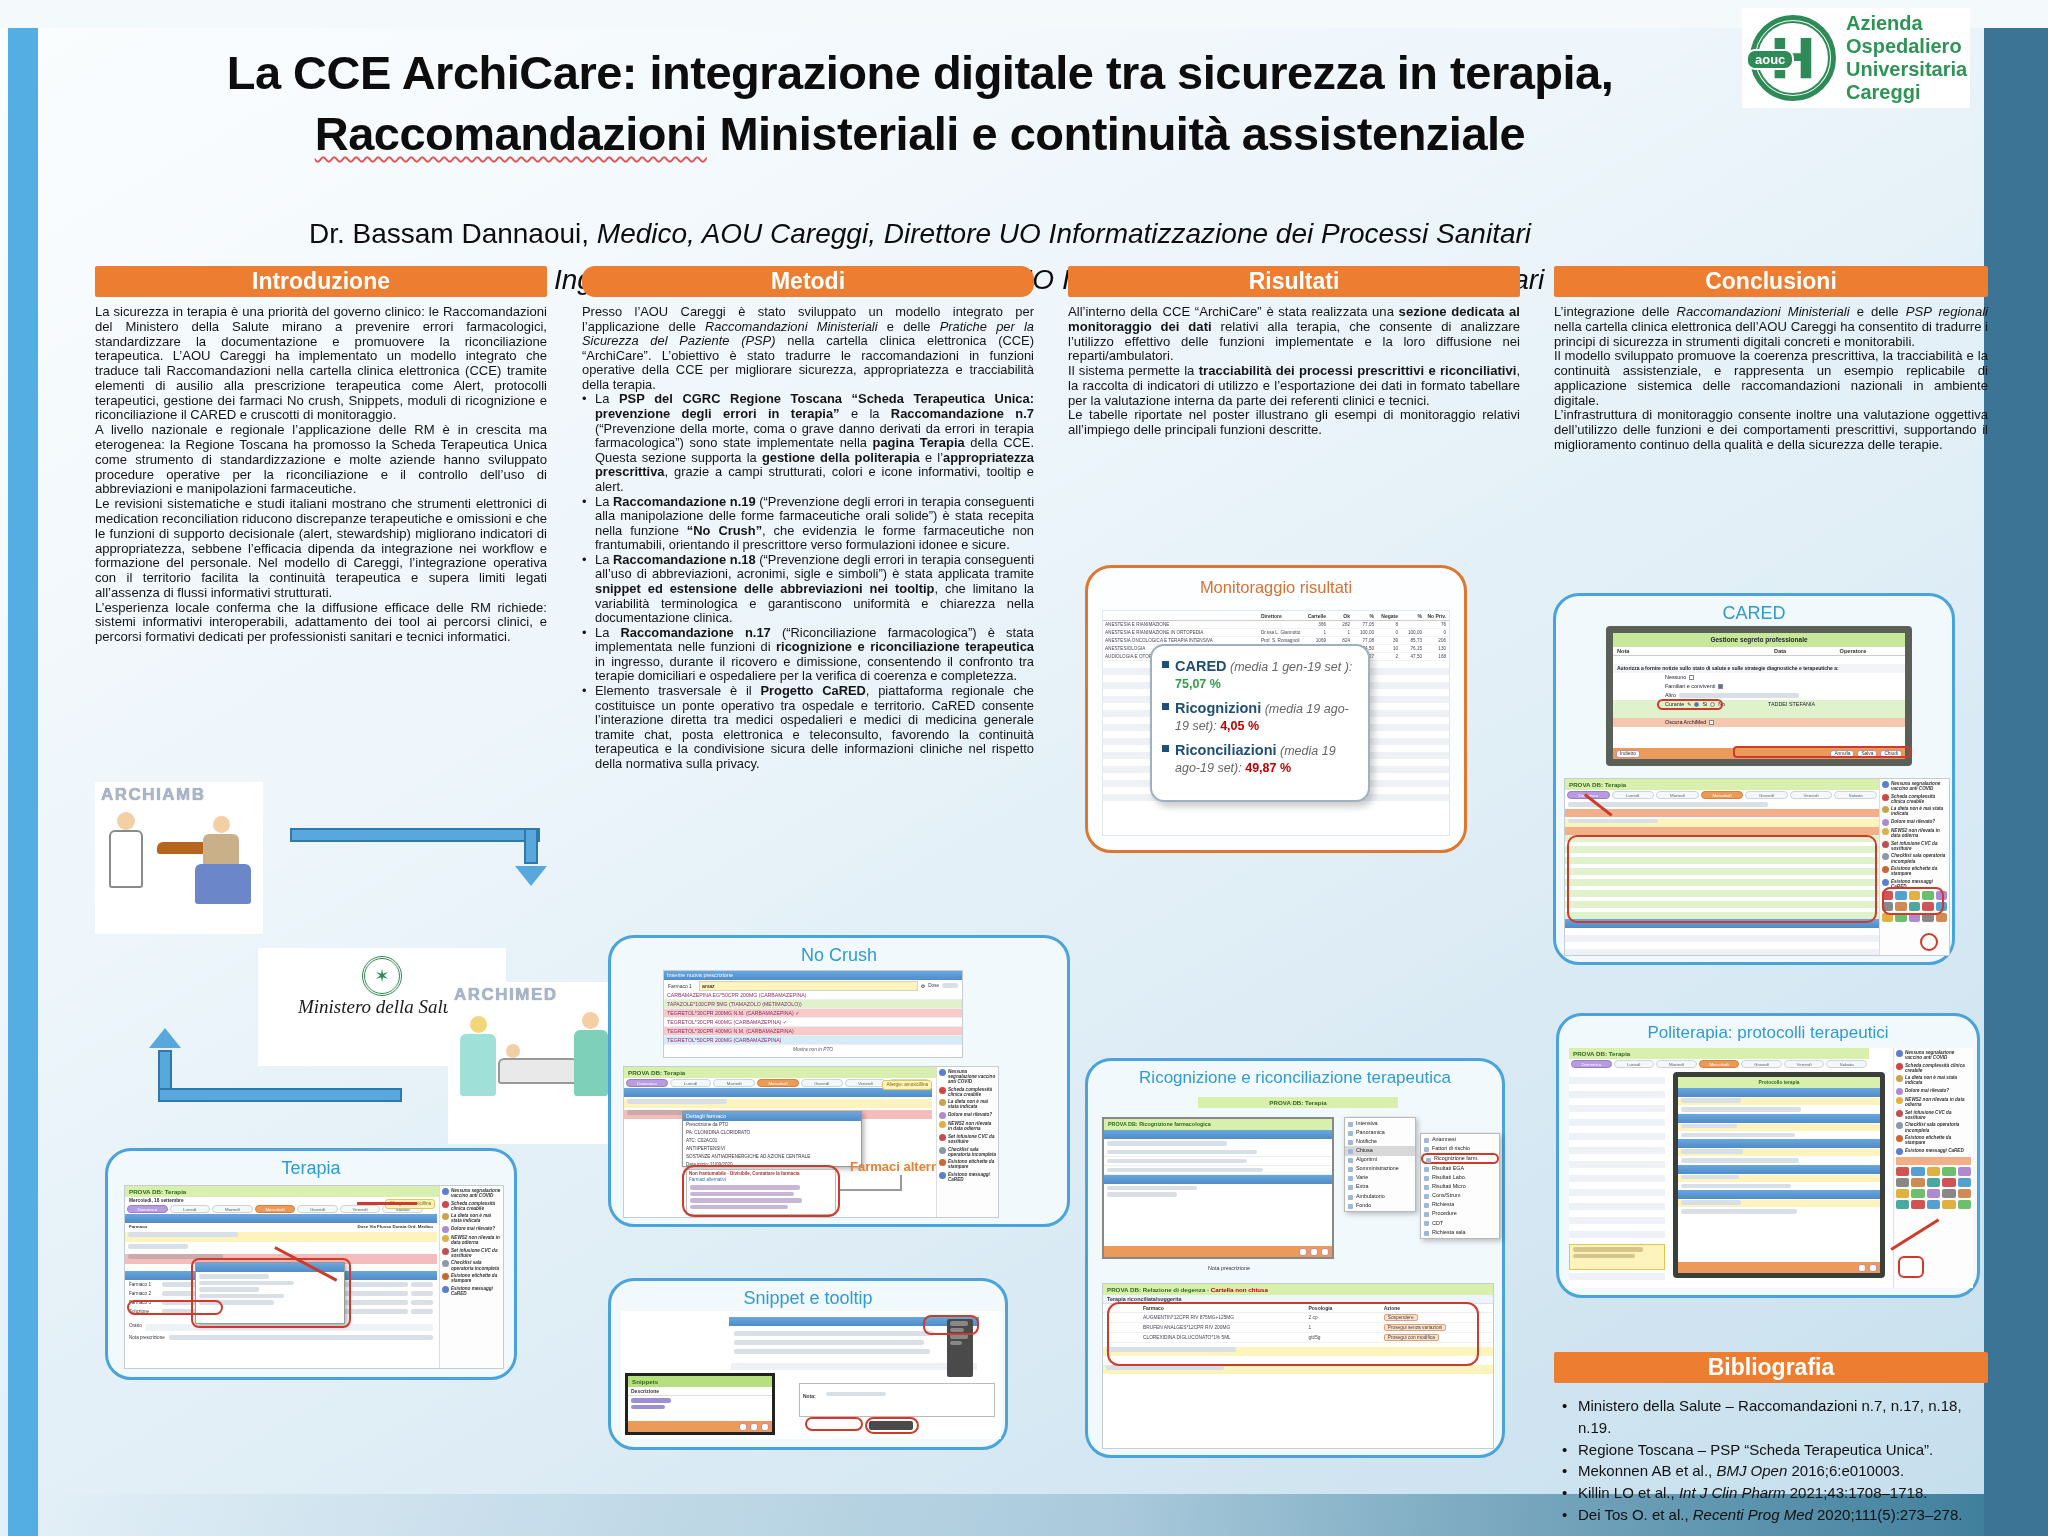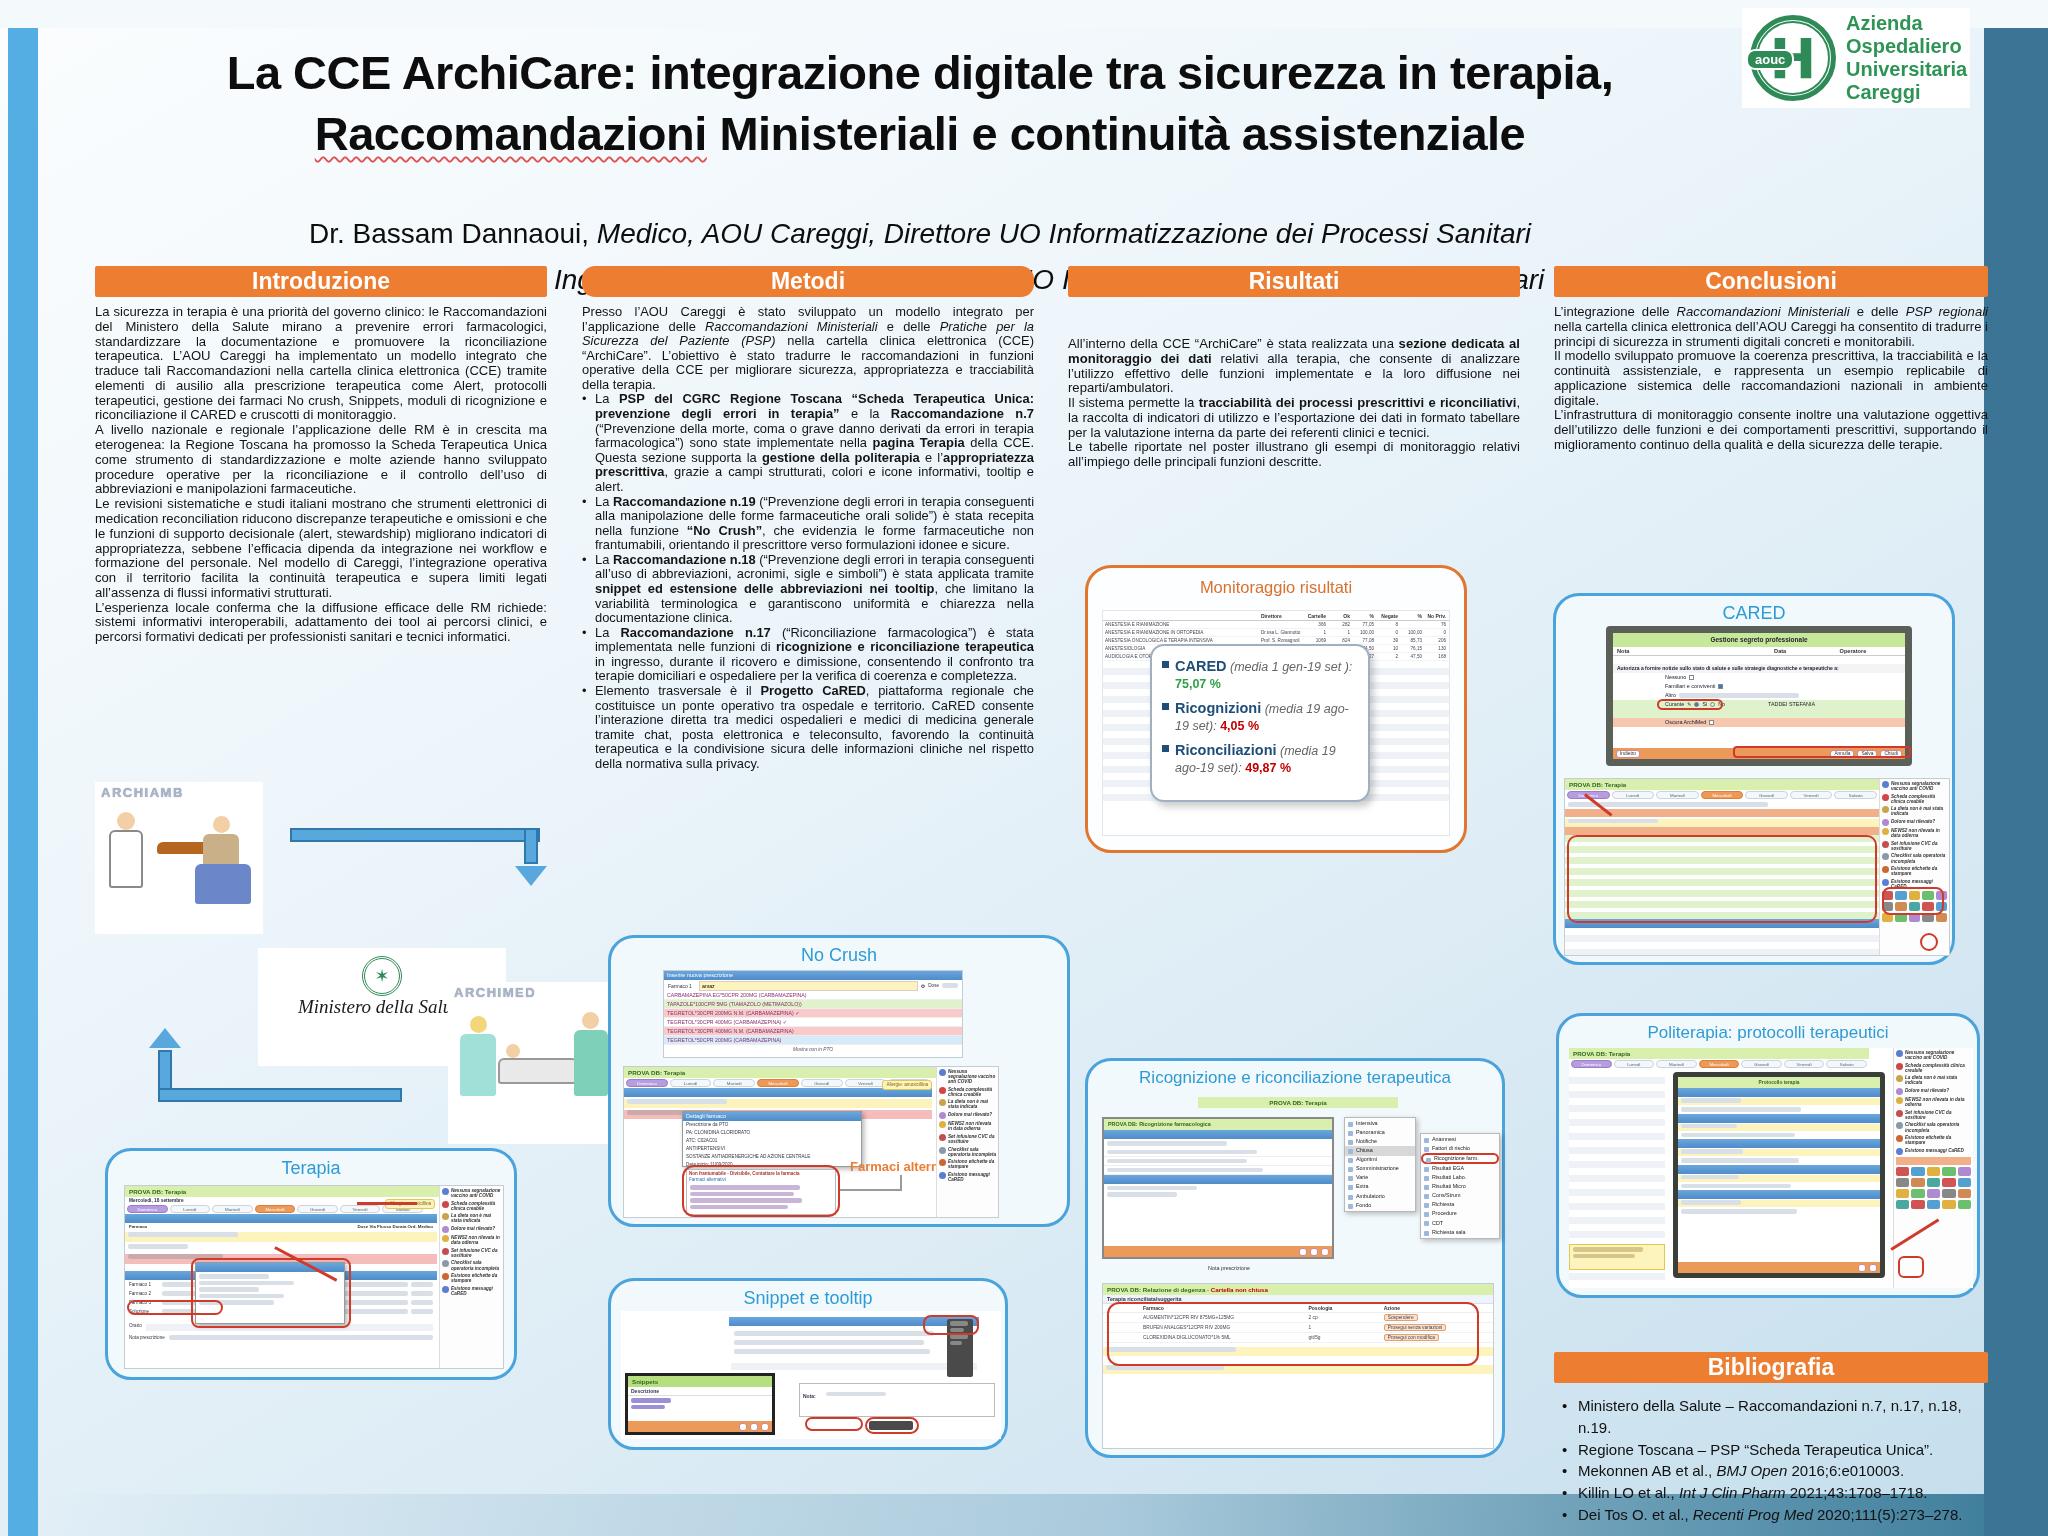--- a/index.html
+++ b/index.html
@@ -117,21 +117,21 @@
 
 .frame{border:7px solid #5a5f58;background:#fff;border-radius:4px;}
 .cgreen{background:#c7e89a;font-size:6.5px;font-weight:bold;text-align:center;line-height:14px;height:14px;color:#223;}
 .chead{display:flex;font-size:5.6px;font-weight:bold;border-bottom:1px solid #ccc;line-height:9px;height:9px;color:#333;}
 .copt{font-size:5.4px;line-height:9px;height:9px;color:#223;display:flex;align-items:center;gap:3px;padding-left:52px;}
 .cbx{width:5px;height:5px;border:1px solid #888;background:#fff;flex:none;}
 .cbx.on{background:#3a78c9;}
 .rdo{width:5px;height:5px;border:1px solid #888;border-radius:50%;flex:none;}
 .rdo.on{background:#3a78c9;}
 
-.archi-label{font-weight:bold;color:#a9b6c9;letter-spacing:1.5px;font-size:13px;text-shadow:0 0 1px #6d7d92;}
+.archi-label{font-weight:bold;color:#a9b6c9;letter-spacing:1.5px;font-size:17px;text-shadow:0 0 1px #6d7d92;}
 .cartoon{position:absolute;background:#fff;}
 .harrow,.varrow{position:absolute;background:#58a8dd;border:2px solid #3077ac;}
 .ah{position:absolute;width:0;height:0;}
 .ministero-text{font-family:"Liberation Serif",serif;font-style:italic;font-size:19px;color:#1a1a1a;text-align:center;}
 .emblem{width:40px;height:40px;border:3px double #2e8b57;border-radius:50%;margin:0 auto;display:flex;align-items:center;justify-content:center;color:#2e8b57;font-size:18px;}
 
 .bib{font-size:15px;color:#111;line-height:1.45;}
 .bib .bl .d{width:16px;}
 
 .head-c{position:absolute;border-radius:50%;background:#f3cfa6;}
@@ -199,21 +199,21 @@
           <span class="d">•</span>
           <div class="bt"><span>La </span><span class="run-b">Raccomandazione n.17</span><span> (“Riconciliazione farmacologica”) è stata implementata nelle funzioni di </span><span class="run-b">ricognizione e riconciliazione terapeutica</span><span> in ingresso, durante il ricovero e dimissione, consentendo il confronto tra terapie domiciliari e ospedaliere per la verifica di coerenza e completezza.</span></div>
         </div>
         <div class="bl">
           <span class="d">•</span>
           <div class="bt"><span>Elemento trasversale è il </span><span class="run-b">Progetto CaRED</span><span>, piattaforma regionale che costituisce un ponte operativo tra ospedale e territorio. CaRED consente l’interazione diretta tra medici ospedalieri e medici di medicina generale tramite chat, posta elettronica e teleconsulto, favorendo la continuità terapeutica e la condivisione sicura delle informazioni cliniche nel rispetto della normativa sulla privacy.</span></div>
         </div>
       </div>
   </div>
 
-  <div class="col-body abs" style="left:1068px;top:305px;width:452px;margin-top:32px;">
+  <div class="col-body abs" style="left:1068px;top:305px;width:452px;">
 
   <div class="p"><span>All’interno della CCE “ArchiCare” è stata realizzata una </span><span class="run-b">sezione dedicata al monitoraggio dei dati</span><span> relativi alla terapia, che consente di analizzare l’utilizzo effettivo delle funzioni implementate e la loro diffusione nei reparti/ambulatori.</span></div>
       <div class="p"><span>Il sistema permette la </span><span class="run-b">tracciabilità dei processi prescrittivi e riconciliativi</span><span>, la raccolta di indicatori di utilizzo e l’esportazione dei dati in formato tabellare per la valutazione interna da parte dei referenti clinici e tecnici.</span></div>
       <div class="p"><span>Le tabelle riportate nel poster illustrano gli esempi di monitoraggio relativi all’impiego delle principali funzioni descritte.</span></div>
     </div>
 
   <div class="col-body abs" style="left:1554px;top:305px;width:434px;">
 
   <div class="p"><span>L’integrazione delle </span><span class="run-i">Raccomandazioni Ministeriali</span><span> e delle </span><span class="run-i">PSP regionali</span><span> nella cartella clinica elettronica dell’AOU Careggi ha consentito di tradurre i principi di sicurezza in strumenti digitali concreti e monitorabili.</span></div>
       <div class="p"><span>Il modello sviluppato promuove la coerenza prescrittiva, la tracciabilità e la continuità assistenziale, e rappresenta un esempio replicabile di applicazione sistemica delle raccomandazioni nazionali in ambiente digitale.</span></div>

